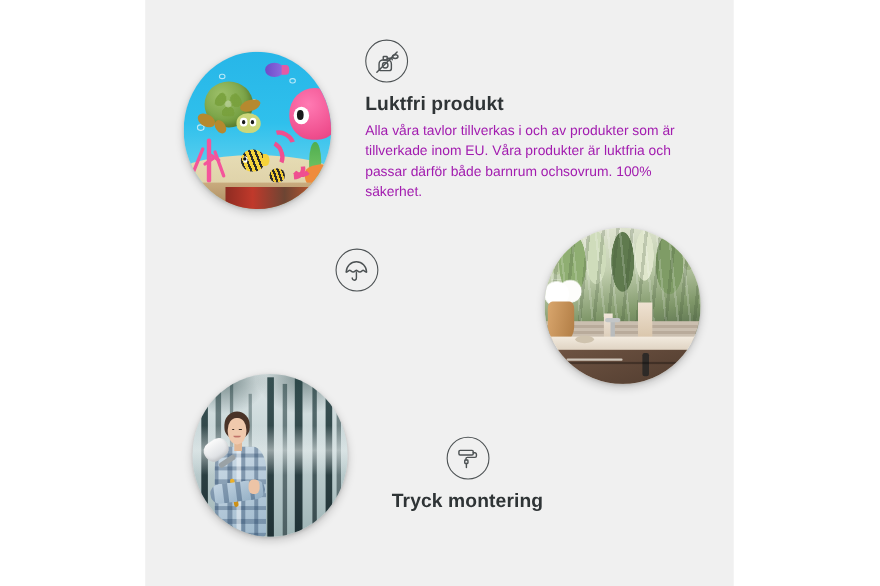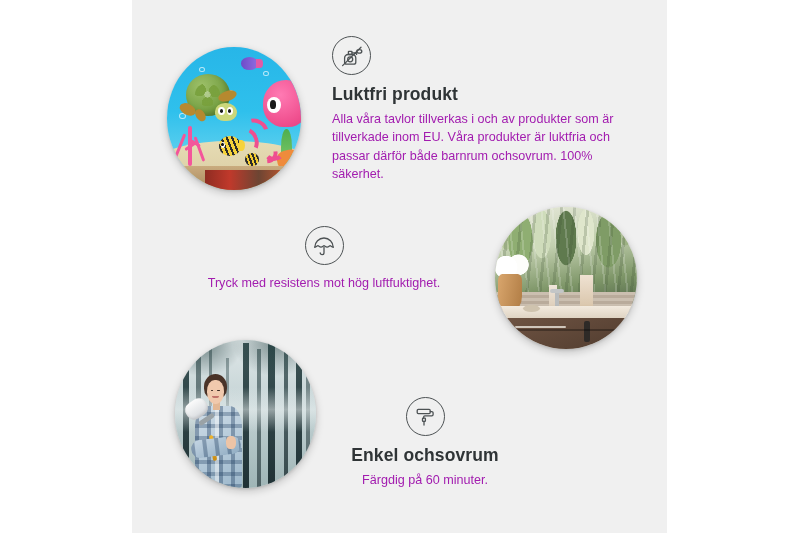--- a/index.html
+++ b/index.html
@@ -458,21 +458,20 @@
     </div>
 
     <div class="copy">
       <div class="iconcircle">
         <svg width="24" height="24" viewBox="0 0 24 24" fill="none" stroke="#4d5254" stroke-width="1.3" stroke-linecap="round" stroke-linejoin="round">
           <path d="M2.8 13.2a9.2 9.2 0 0 1 18.4 0"></path>
           <path d="M2.8 13.2c1.5 0 2.3-1.5 3.1-1.5s1.6 1.5 3.1 1.5 2.3-1.5 3-1.5 1.6 1.5 3.1 1.5 2.3-1.5 3-1.5 1.6 1.5 3.1 1.5"></path>
           <path d="M12 13.2v5.6a1.9 1.9 0 0 1-3.8 0"></path>
         </svg>
       </div>
-      <p>Tryck med resistens mot hög luftfuktighet.</p>
     </div>
   </div>
 
   <div class="feature" id="feat-mount">
 
     <div class="media">
       <div class="scene forest">
         <div class="trees">
           <div class="trunk a"></div>
             <div class="trunk b"></div>
@@ -510,18 +509,17 @@
 
     <div class="copy">
       <div class="iconcircle">
         <svg width="24" height="24" viewBox="0 0 24 24" fill="none" stroke="#4d5254" stroke-width="1.3" stroke-linecap="round" stroke-linejoin="round">
           <rect x="4.2" y="4.4" width="13" height="4.3" rx="1.1"></rect>
           <path d="M17.2 6.6h1.6a1.3 1.3 0 0 1 1.3 1.3v1.6a1.3 1.3 0 0 1-1.3 1.3h-6.9a1.3 1.3 0 0 0-1.3 1.3v1.1"></path>
           <rect x="9.5" y="13.2" width="2.9" height="3.1" rx=".6"></rect>
           <path d="M11 16.3v3.8"></path>
         </svg>
       </div>
-      <h2>Enkel ochsovrum</h2>
-      <p>Färgdig på 60 minuter.</p>
+      <h2>Tryck montering</h2>
     </div>
   </div>
 
 </div>
 
 </body></html>

